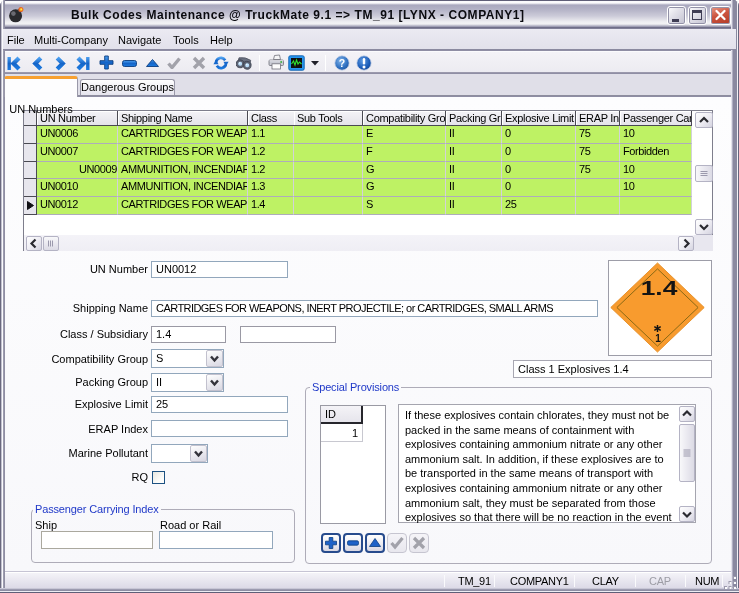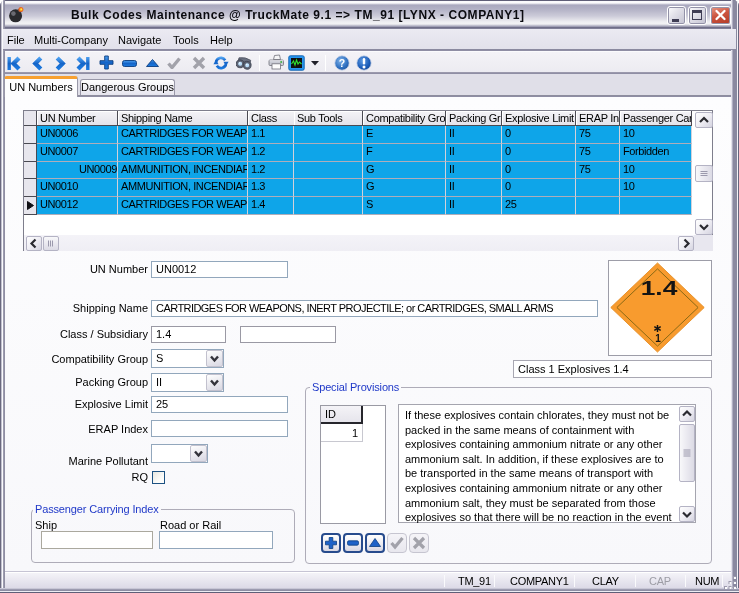--- a/index.html
+++ b/index.html
@@ -16,21 +16,21 @@
 .tbtn { top:6px; width:19px; height:19px; border-radius:3px; border:1px solid #FFFFFF; box-shadow:0 0 0 1px #9392A8 inset; }
 #menubar { left:3px; top:29px; width:733px; height:21px; background:linear-gradient(180deg,#EBEAF2,#E2E1EB); border-bottom:1px solid #8B8AA0; }
 .mitem { position:absolute; top:5px; }
 #toolbar { left:5px; top:51px; width:726px; height:22px; background:linear-gradient(180deg,#F4F3F7,#ECEBF1); border-bottom:1px solid #9B99AC; border-top:1px solid #FBFBFD;}
 #tabstrip { left:5px; top:74px; width:726px; height:22px; background:#E0DFE8; border-bottom:1px solid #8E8E9E; }
 #panel { left:5px; top:97px; width:726px; height:475px; background:linear-gradient(180deg,#FDFDFE,#F8F8FB); }
 #tab1 { left:4px; top:76px; width:74px; height:21px; background:#FDFDFE; border:1px solid #9998A8; border-bottom:none; border-top:3px solid #F7A030; border-radius:3px 3px 0 0; z-index:5; }
 #tab2 { left:80px; top:79px; width:95px; height:16px; background:linear-gradient(180deg,#FEFEFE,#E6E5EE); border:1px solid #9998A8; border-bottom:none; border-radius:3px 3px 0 0; }
 #grid { left:23px; top:110px; width:690px; height:141px; border:1px solid #7E7E8C; background:#fff; }
 .gh { position:absolute; top:0; height:15px; background:linear-gradient(180deg,#F4F3F7,#E4E3EA); border-right:1px solid #4A4A52; border-bottom:1px solid #4A4A52; box-shadow:inset 1px 1px 0 #fff; overflow:hidden; white-space:nowrap; padding:1px 0 0 3px; letter-spacing:-0.3px; }
-.gc { position:absolute; background:#0ea5e9; border-right:1px solid #D2D1DA; border-bottom:1px solid #AEADBA; overflow:hidden; white-space:nowrap; padding:1px 0 0 3px; letter-spacing:-0.4px; }
+.gc { position:absolute; background:#bef264; border-right:1px solid #D2D1DA; border-bottom:1px solid #AEADBA; overflow:hidden; white-space:nowrap; padding:1px 0 0 3px; letter-spacing:-0.4px; }
 .gs { position:absolute; left:0; width:13px; background:#E7E6ED; border-right:1px solid #4A4A52; border-bottom:1px solid #4A4A52; }
 .sbtn { position:absolute; background:linear-gradient(135deg,#FEFEFE 0%,#EFEEF4 50%,#D5D4E0 100%); border:1px solid #B4B3C4; border-radius:2px; }
 .sthumb { position:absolute; background:linear-gradient(90deg,#F8F8FA 0%,#EAE9F0 50%,#DCDBE5 100%); border:1px solid #B4B3C4; border-radius:2px; }
 .sthumbh { position:absolute; background:linear-gradient(180deg,#F8F8FA 0%,#EAE9F0 50%,#DCDBE5 100%); border:1px solid #B4B3C4; border-radius:2px; }
 .lbl { position:absolute; width:115px; text-align:right; }
 .fld { position:absolute; height:17px; background:#fff; border:1px solid #92A7BC; padding:1px 0 0 4px; white-space:nowrap; overflow:hidden; }
 .combo { position:absolute; height:19px; background:#fff; border:1px solid #92A7BC; padding:2px 0 0 4px; }
 .cbtn { position:absolute; right:0px; top:0px; width:17px; height:17px; background:linear-gradient(160deg,#FEFEFE,#D8D7E2); border:1px solid #C2C1CE; border-radius:2px; }
 fieldset { position:absolute; border:1px solid #AEACB8; border-radius:4px; background:transparent; }
 legend { color:#2039C8; margin-left:1px; padding:0 2px; font-size:11px; letter-spacing:-0.15px; }
@@ -222,21 +222,21 @@
       <rect x="6.8" y="3" width="2.4" height="6.4" rx="1.2" fill="#fff"></rect>
       <circle cx="8" cy="12" r="1.5" fill="#fff"></circle>
     </svg>
 
   <div id="tabstrip" class="abs"></div>
   <div id="panel" class="abs"></div>
   <div id="tab2" class="abs">
       <div style="text-align:center; padding-top:1px;">Dangerous Groups</div>
     </div>
   <div id="tab1" class="abs">
-      <div style="text-align:center; padding-top:2px;">UN Numbers</div>
+      <div style="text-align:center; padding-top:2px;margin-top:22px;">UN Numbers</div>
     </div>
 
   <div id="grid" class="abs">
     <div class="gs" style="top:0; height:15px;"></div>
     <div class="gh" style="left:13px; width:81px;">UN Number</div>
     <div class="gh" style="left:94px; width:130px;">Shipping Name</div>
     <div class="gh" style="left:224px; width:60px;">Class</div>
     <div class="gh" style="left:270px; width:69px;">Sub Tools</div>
     <div class="gh" style="left:339px; width:83px;">Compatibility Group</div>
     <div class="gh" style="left:422px; width:56px;">Packing Group</div>
@@ -319,21 +319,21 @@
     <div class="abs" style="left:670px; top:124px; width:19px; height:15.5px; background:#E8E7EF;"></div>
   </div>
 
   <div class="lbl abs" style="left:33px; top:263px;">UN Number</div>
   <div class="lbl abs" style="left:33px; top:302px;">Shipping Name</div>
   <div class="lbl abs" style="left:33px; top:328px;">Class / Subsidiary</div>
   <div class="lbl abs" style="left:33px; top:353px;">Compatibility Group</div>
   <div class="lbl abs" style="left:33px; top:376px;">Packing Group</div>
   <div class="lbl abs" style="left:33px; top:398px;">Explosive Limit</div>
   <div class="lbl abs" style="left:33px; top:423px;">ERAP Index</div>
-  <div class="lbl abs" style="left:33px; top:447px;margin-top:8px;">Marine Pollutant</div>
+  <div class="lbl abs" style="left:33px; top:447px;">Marine Pollutant</div>
   <div class="lbl abs" style="left:33px; top:471px;">RQ</div>
   <div class="fld abs" style="left:151px; top:261px; width:137px;">UN0012</div>
   <div class="fld abs" style="left:151px; top:300px; width:447px; letter-spacing:-0.55px;">CARTRIDGES FOR WEAPONS, INERT PROJECTILE; or CARTRIDGES, SMALL ARMS</div>
   <div class="fld abs" style="left:151px; top:326px; width:75px; border-color:#9A99A4;">1.4</div>
   <div class="fld abs" style="left:240px; top:326px; width:96px; border-color:#9A99A4;"></div>
   <div class="combo abs" style="left:151px; top:349px; width:73px;">S<div class="cbtn"><svg width="15" height="15" viewBox="0 0 15 15">
           <path d="M4 5.5 L7.5 9.5 L11 5.5" fill="none" stroke="#33333B" stroke-width="2.4"></path>
         </svg></div></div>
   <div class="combo abs" style="left:151px; top:373px; width:73px;">II<div class="cbtn"><svg width="15" height="15" viewBox="0 0 15 15">
           <path d="M4 5.5 L7.5 9.5 L11 5.5" fill="none" stroke="#33333B" stroke-width="2.4"></path>

